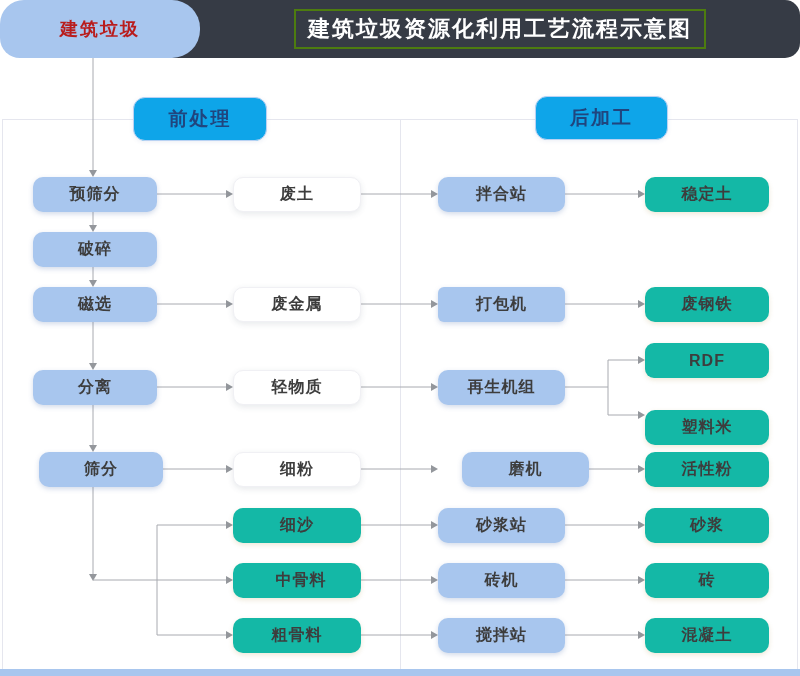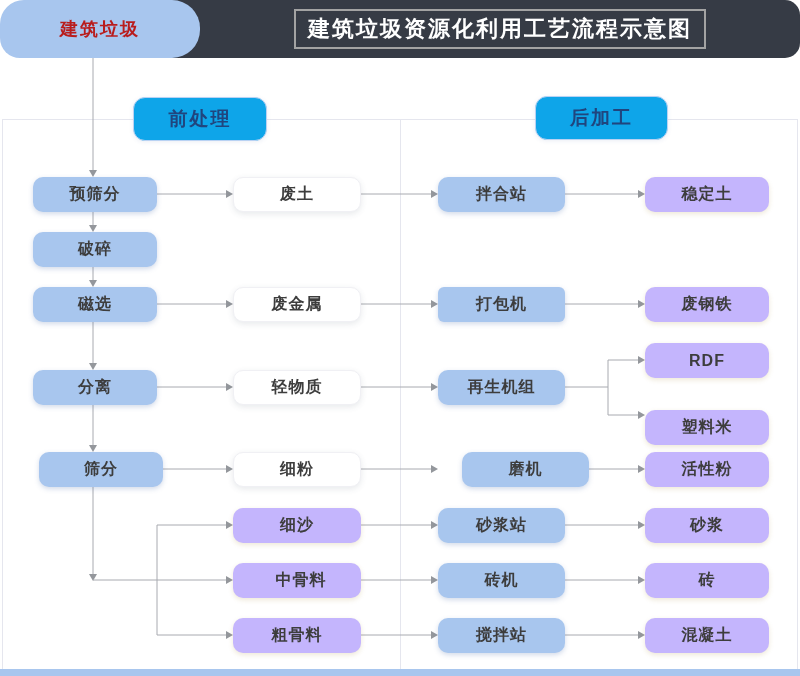--- a/index.html
+++ b/index.html
@@ -4,21 +4,21 @@
 <style>
   * { box-sizing: border-box; }
   body { margin: 0; background: #ffffff; font-family: "Liberation Sans", sans-serif; }
   .stage { position: relative; width: 800px; height: 676px; background: #ffffff; overflow: hidden; }
 
   
   .header-bar { position: absolute; left: 150px; top: 0; width: 650px; height: 58px;
                 background: #363b45; border-radius: 18px 15px 15px 18px; }
   .title-wrap { position: absolute; left: 200px; right: 0; top: 0; height: 58px;
                 display: flex; align-items: center; justify-content: center; }
-  .title-box { border: 2px solid #a3a3a3; padding: 3px 12px; color: #ffffff;
+  .title-box { border: 2px solid #4d7c0f; padding: 3px 12px; color: #ffffff;
                font-size: 22px; font-weight: bold; letter-spacing: 2px; white-space: nowrap; }
   .badge { position: absolute; left: 0; top: 0; width: 200px; height: 58px; background: #a8c6ee;
            border-radius: 24px 28px 28px 20px; display: flex; align-items: center; justify-content: center;
            color: #b91c1c; font-size: 18px; font-weight: bold; letter-spacing: 2px; }
 
   
   .board   { position: absolute; left: 2px; right: 2px; top: 119px; bottom: 1px;
              border: 1px solid #e5e6ee; z-index: 0; }
   .divider { position: absolute; left: 400px; top: 119px; bottom: 2px; width: 1px;
              background: #e5e6ee; z-index: 0; }
@@ -29,21 +29,21 @@
              font-size: 19px; font-weight: bold; color: #20457e; letter-spacing: 2px;
              z-index: 3; box-shadow: 0 1px 4px rgba(60,90,160,0.10); }
   #sec-pre  { left: 133px; top: 97px; width: 134px; }
   #sec-post { left: 535px; top: 96px; width: 133px; }
 
   
   .node { position: absolute; height: 35px; border-radius: 10px; display: flex; align-items: center;
           justify-content: center; font-size: 16px; font-weight: 600; color: #3d3d3d;
           letter-spacing: 1px; z-index: 2; white-space: nowrap; }
   .node.process  { background: #a8c6ee; box-shadow: 0 2px 5px rgba(80,110,170,0.25); }
-  .node.product  { background: #c4b5fd; box-shadow: 0 2px 5px rgba(170,140,60,0.20); }
+  .node.product  { background: #14b8a6; box-shadow: 0 2px 5px rgba(170,140,60,0.20); }
   .node.material { background: #ffffff; border: 1px solid #f0f0f4; box-shadow: 0 2px 6px rgba(60,70,90,0.12); }
 
   svg.edges { position: absolute; left: 0; top: 0; z-index: 1; }
 
   .footer-bar { position: absolute; left: 0; right: 0; bottom: 0; height: 7px;
                 background: #a8c6ee; z-index: 4; }
 </style>
 </head>
 <body>
 
@@ -137,21 +137,21 @@
       <div class="node product" style="left: 233px; top: 618px; width: 128px;">粗骨料</div>
       <div class="node process" style="left: 438px; top: 177px; width: 127px;">拌合站</div>
       <div class="node process" style="left: 438px; top: 287px; width: 127px; border-radius: 6px;">打包机</div>
       <div class="node process" style="left: 438px; top: 370px; width: 127px;">再生机组</div>
       <div class="node process" style="left: 438px; top: 452px; width: 127px; margin-left: 24px;">磨机</div>
       <div class="node process" style="left: 438px; top: 508px; width: 127px;">砂浆站</div>
       <div class="node process" style="left: 438px; top: 563px; width: 127px;">砖机</div>
       <div class="node process" style="left: 438px; top: 618px; width: 127px;">搅拌站</div>
       <div class="node product" style="left: 645px; top: 177px; width: 124px;">稳定土</div>
       <div class="node product" style="left: 645px; top: 287px; width: 124px;">废钢铁</div>
-      <div class="node product" style="left: 645px; top: 343px; width: 124px;">RDF</div>
+      <div class="node product" style="left: 645px; top: 343px; width: 124px; border-radius: 9px;">RDF</div>
       <div class="node product" style="left: 645px; top: 398px; width: 124px; margin-top: 12px;">塑料米</div>
       <div class="node product" style="left: 645px; top: 452px; width: 124px;">活性粉</div>
       <div class="node product" style="left: 645px; top: 508px; width: 124px;">砂浆</div>
       <div class="node product" style="left: 645px; top: 563px; width: 124px;">砖</div>
       <div class="node product" style="left: 645px; top: 618px; width: 124px;">混凝土</div>
     </div>
 
   <div class="footer-bar"></div>
 </div>
 

